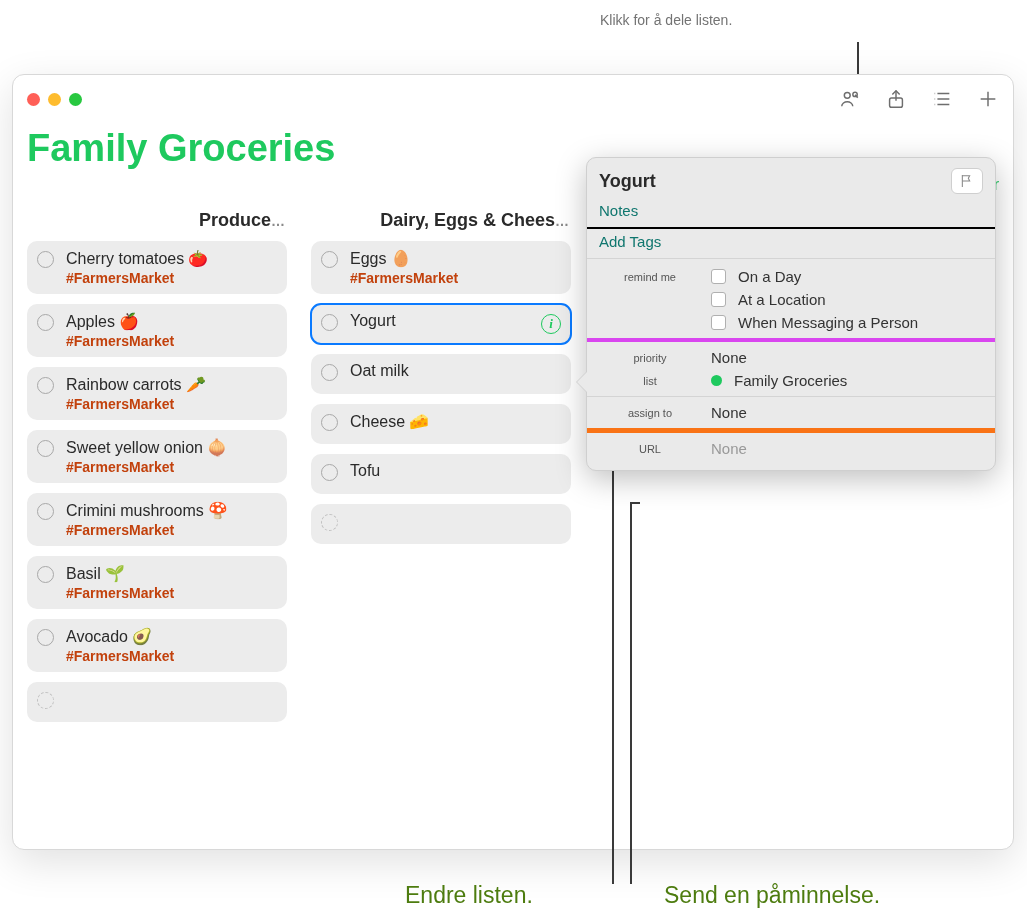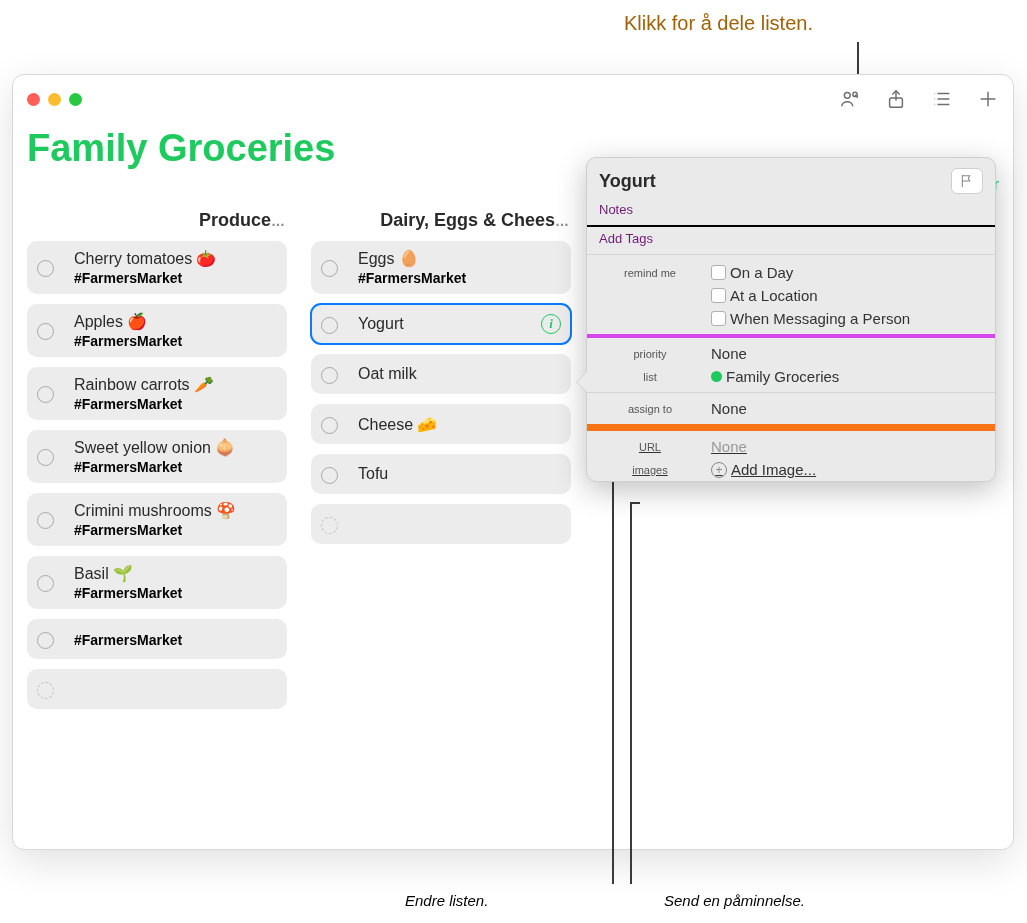--- a/index.html
+++ b/index.html
@@ -7,38 +7,37 @@
     font-family: -apple-system, BlinkMacSystemFont, "Helvetica Neue", sans-serif;
     background: #fff;
     width: 1027px;
     height: 923px;
     position: relative;
     overflow: hidden;
   }
   .callout-top {
     position: absolute;
     top: 12px;
-    left: 624px;
-    font-size: 20px;
-    color: #a16207;
+    left: 600px;
+    font-size: 14px;
+    color: #737373;
   }
   .callout-top-line {
     position: absolute;
     top: 42px;
     left: 857px;
     width: 2px;
     height: 33px;
     background: #3a3a3a;
   }
   .callout-bottom {
     position: absolute;
     bottom: 14px;
-    font-size: 15px;
-    color: #000000;
-    font-style: italic;
+    font-size: 23px;
+    color: #4d7c0f;
   }
   .callout-bottom.left { left: 405px; }
   .callout-bottom.right { left: 664px; }
   .callout-line-bottom {
     position: absolute;
     width: 2px;
     background: #3a3a3a;
   }
   .callout-line-bottom.left {
     left: 612px;
@@ -143,22 +142,22 @@
     letter-spacing: 2px;
     cursor: pointer;
     font-size: 14px;
   }
   .card {
     background: #ececec;
     border-radius: 10px;
     padding: 8px 10px 8px 10px;
     margin-bottom: 10px;
     display: flex;
-    align-items: center;
-    gap: 20px;
+    align-items: flex-start;
+    gap: 12px;
     position: relative;
     min-height: 40px;
   }
   .card.selected {
     outline: 2px solid #0a7aff;
     outline-offset: -1px;
   }
   .radio {
     width: 17px; height: 17px;
     border: 1.5px solid #a8a8a8;
@@ -171,21 +170,21 @@
     border-style: dashed;
     border-color: #c0c0c0;
   }
   .card-body { flex: 1; }
   .card-title {
     font-size: 16px;
     color: #2a2a2a;
   }
   .card-tag {
     font-size: 14px;
-    color: #000000;
+    color: #c2410c;
     font-weight: 600;
     margin-top: 2px;
   }
   .info-btn {
     position: absolute;
     right: 10px;
     top: 50%;
     transform: translateY(-50%);
     width: 20px; height: 20px;
     border: 1.5px solid #1ec95e;
@@ -241,22 +240,22 @@
     border: 1px solid #cfcfcf;
     border-radius: 6px;
     display: flex;
     align-items: center;
     justify-content: center;
     cursor: pointer;
   }
   .flag-btn svg { width: 16px; height: 16px; stroke: #888; fill: none; stroke-width: 1.6; }
   .pop-section {
     padding: 4px 12px 8px 12px;
-    color: #701a75;
-    font-size: 13px;
+    color: #0f766e;
+    font-size: 15px;
   }
   .pop-section.bordered {
     border-top: 2px solid #000000;
   }
   .pop-row {
     display: flex;
     align-items: center;
     padding: 3px 12px;
   }
   .pop-row .label {
@@ -265,21 +264,21 @@
     color: #555;
     font-size: 11px;
     padding-right: 10px;
   }
   .pop-row .value {
     flex: 1;
     color: #333;
     font-size: 15px;
     display: flex;
     align-items: center;
-    gap: 4px;
+    gap: 12px;
   }
   .pop-row .value.placeholder { color: #999; }
   .checkbox {
     width: 15px; height: 15px;
     border: 1px solid #b0b0b0;
     border-radius: 3px;
     background: #fff;
     flex-shrink: 0;
     cursor: pointer;
   }
@@ -403,20 +402,21 @@
         <div class="card">
           <div class="radio"></div>
           <div class="card-body">
             <div class="card-title">Basil 🌱</div>
             <div class="card-tag">#FarmersMarket</div>
           </div>
         </div>
         <div class="card">
           <div class="radio"></div>
           <div class="card-body">
+            <div class="card-title">Avocado 🥑</div>
             <div class="card-tag">#FarmersMarket</div>
           </div>
         </div>
         <div class="card">
           <div class="radio dashed"></div>
         </div>
       </div>
 
       <div class="col">
         <div class="col-header">
@@ -516,31 +516,24 @@
     </div>
   </div>
 
   <div style="border-top:1px solid #d4d4d4; padding:4px 0;">
     <div class="pop-row">
       <div class="label">assign to</div>
       <div class="value">None</div>
     </div>
   </div>
 
-  <div style="border-top:7px solid #f97316; padding:4px 0 0 0;text-decoration:underline;">
+  <div style="border-top:5px solid #f97316; padding:4px 0 10px 0;">
     <div class="pop-row">
       <div class="label">URL</div>
       <div class="value placeholder">None</div>
-    </div>
-    <div class="pop-row">
-      <div class="label">images</div>
-      <div class="value">
-        <span class="add-img-icon">+</span>
-        <span>Add Image...</span>
-      </div>
     </div>
   </div>
 </div>
 
 <div class="callout-line-bottom left"></div>
 <div class="callout-line-bottom right"></div>
 <div class="callout-bottom left">Endre listen.</div>
 <div class="callout-bottom right">Send en påminnelse.</div>
 
 </body></html>

